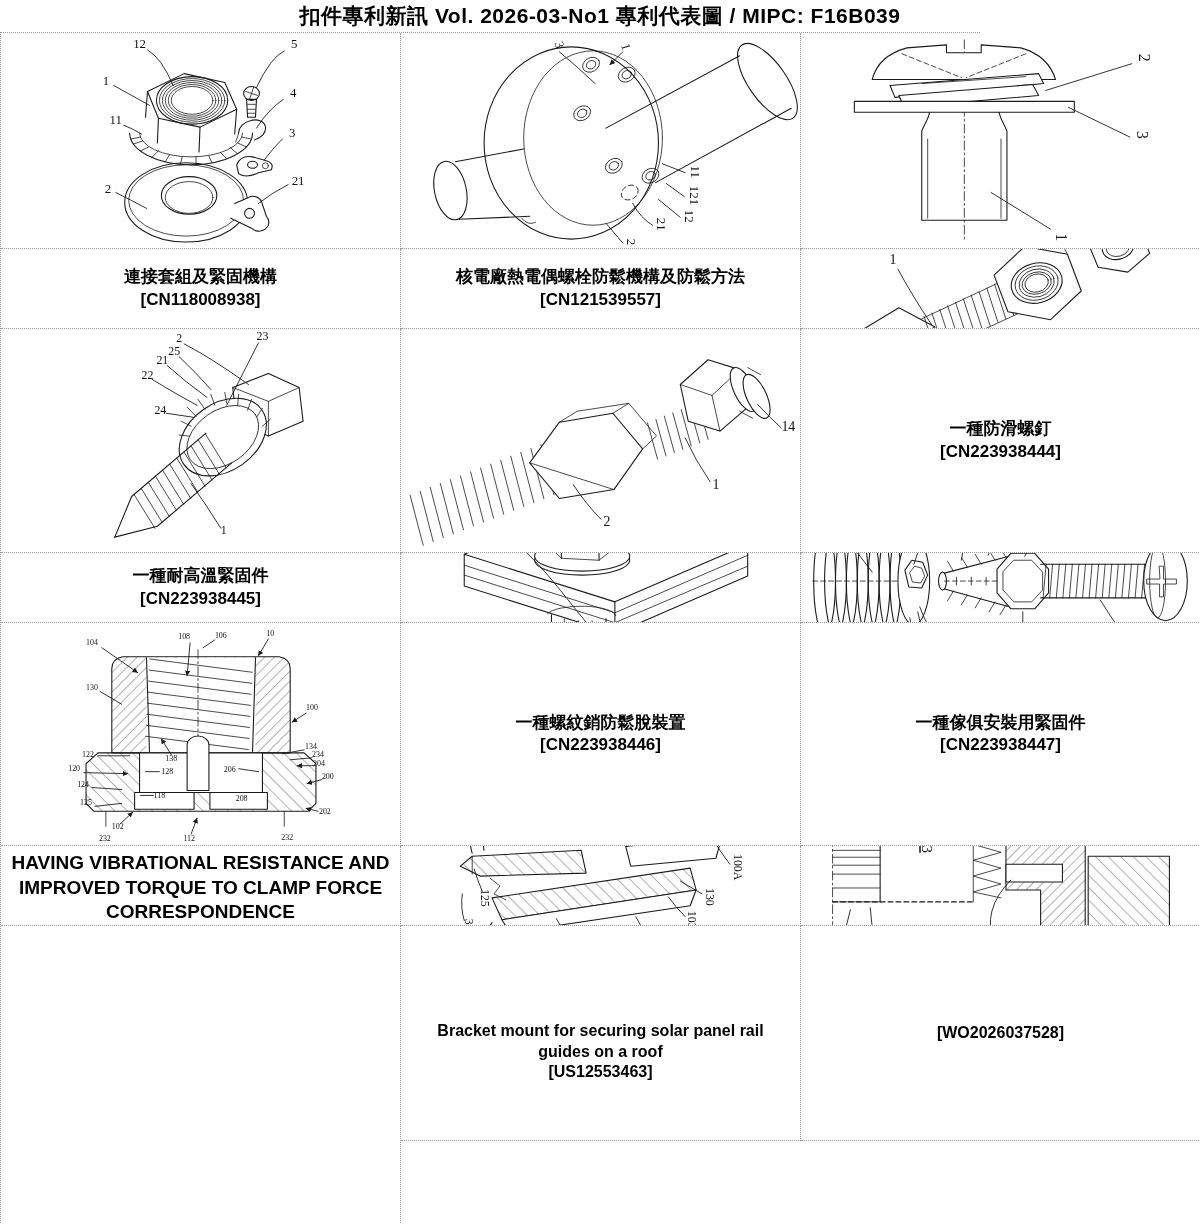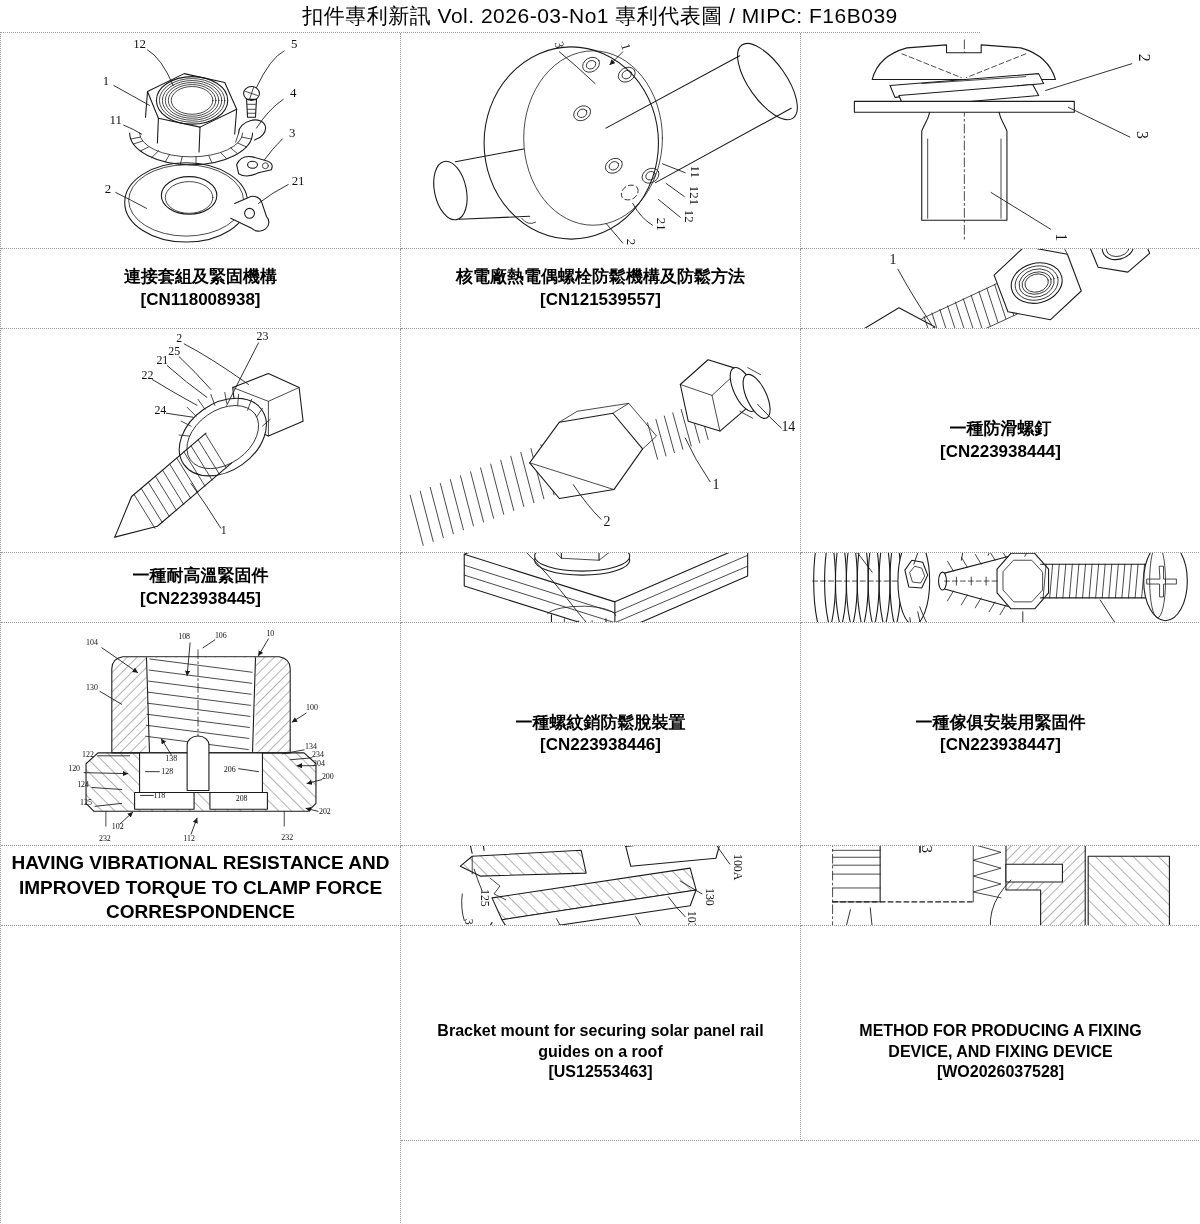--- a/index.html
+++ b/index.html
@@ -1,18 +1,18 @@
 <!DOCTYPE html>
 <html><head>
 <meta charset="utf-8">
 <style>
   html,body{margin:0;padding:0;background:#fff;}
   body{width:1200px;height:1224px;font-family:"Liberation Sans",sans-serif;overflow:hidden;}
   .header{height:32px;display:flex;align-items:center;justify-content:center;
-          font-weight:normal;font-size:21px;color:#000;letter-spacing:.5px;}
+          font-weight:bold;font-size:21px;color:#000;letter-spacing:.5px;}
   .grid{display:grid;grid-template-columns:400px 400px 400px;
         grid-template-rows:216px 80px 224px 70px 223px 80px 215px 84px;
         width:980px;border-top:1px dotted #999;border-left:1px dotted #999;box-sizing:border-box;}
   .cell{border-right:1px dotted #999;border-bottom:1px dotted #999;box-sizing:border-box;
         background:#fff;overflow:hidden;position:relative;}
   .figwrap{display:flex;align-items:center;justify-content:center;}
   .cap{display:flex;flex-direction:column;align-items:center;justify-content:center;
        text-align:center;font-weight:bold;line-height:1.3;padding:2px 8px;color:#000;}
   .cap .t{font-size:17px;}
   .cap .n{font-size:17px;}
@@ -737,17 +737,16 @@
       </svg>
   </div>
 
   <div class="cell span2"></div>
 
   <div class="cell cap en2">
     <div class="t">Bracket mount for securing solar panel rail guides on a roof</div>
     <div class="n">[US12553463]</div>
   </div>
   <div class="cell cap en2">
-    <div class="t" style="max-width:300px">METHOD FOR PRODUCING A FIXING DEVICE, AND FIXING DEVICE</div>
     <div class="n">[WO2026037528]</div>
   </div>
 
 </div>
 
 </body></html>

